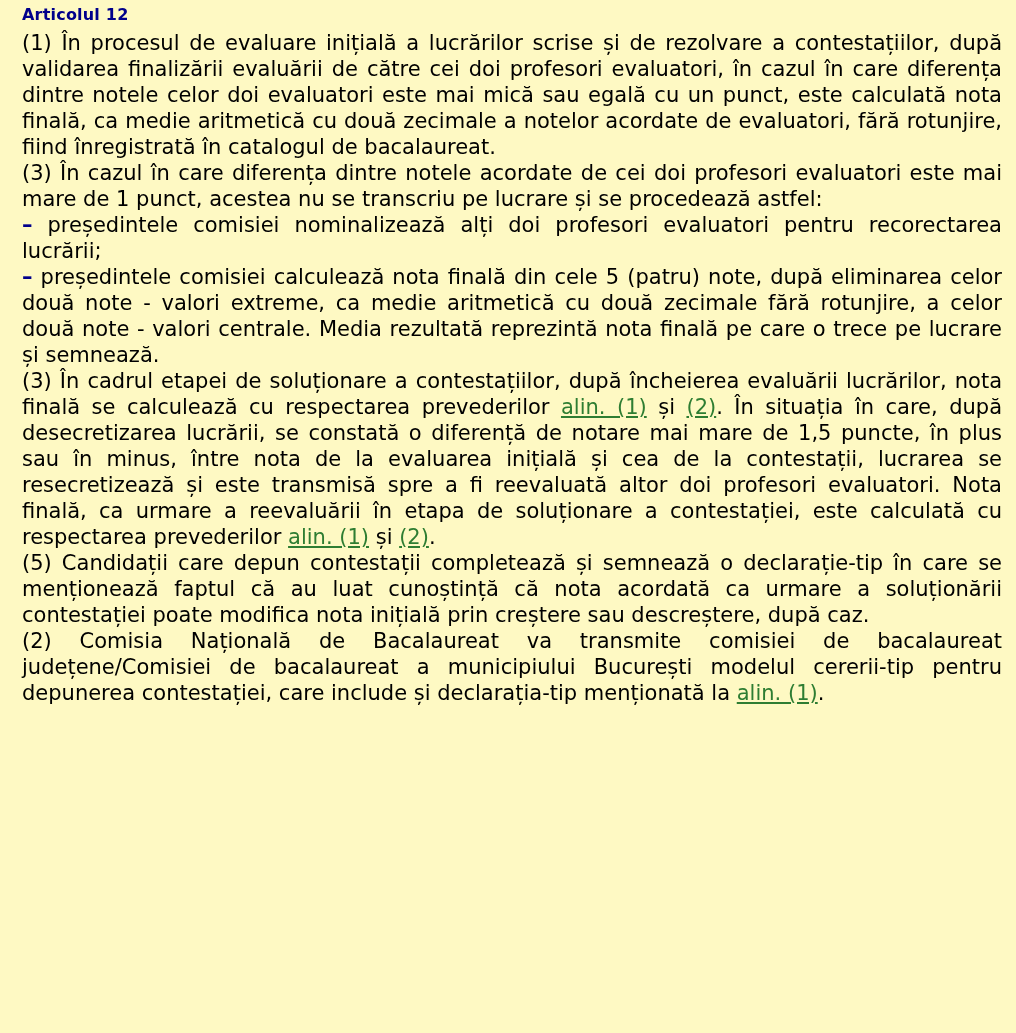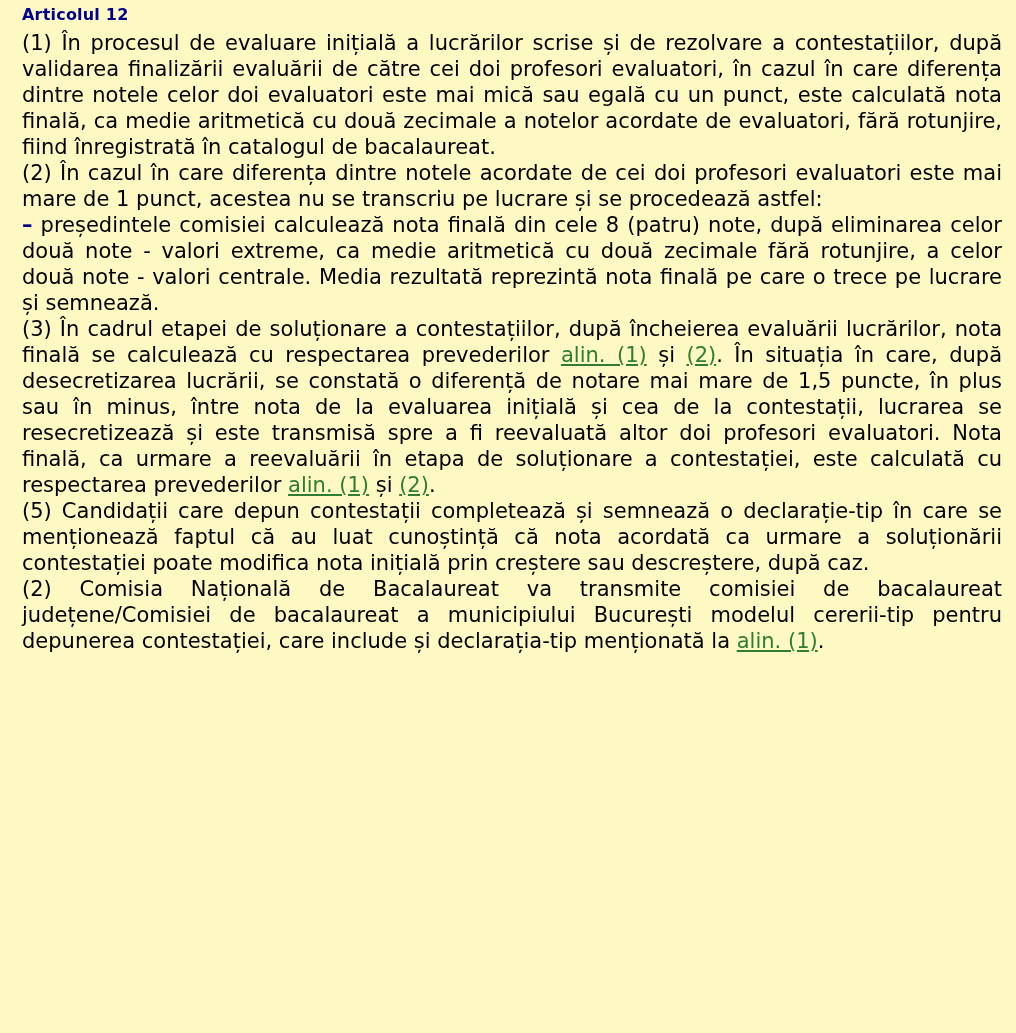--- a/index.html
+++ b/index.html
@@ -42,18 +42,19 @@
     color: var(--bullet-color, #00008b);
     font-weight: bold;
   }
 </style>
 </head>
 <body>
 
 <main class="doc">
     <h3 class="article-title">Articolul 12</h3>
     <p class="para"><span>(1) În procesul de evaluare inițială a lucrărilor scrise și de rezolvare a contestațiilor, după validarea finalizării evaluării de către cei doi profesori evaluatori, în cazul în care diferența dintre notele celor doi evaluatori este mai mică sau egală cu un punct, este calculată nota finală, ca medie aritmetică cu două zecimale a notelor acordate de evaluatori, fără rotunjire, fiind înregistrată în catalogul de bacalaureat.</span></p>
-    <p class="para"><span>(2) În cazul în care diferența dintre notele acordate de cei doi profesori evaluatori este mai mare de 1 punct, acestea nu se transcriu pe lucrare și se procedează astfel:</span></p>
-    <p class="para"><span class="bullet-dash">–</span><span> președintele comisiei calculează nota finală din cele 8 (patru) note, după eliminarea celor două note - valori extreme, ca medie aritmetică cu două zecimale fără rotunjire, a celor două note - valori centrale. Media rezultată reprezintă nota finală pe care o trece pe lucrare și semnează.</span></p>
+    <p class="para"><span>(3) În cazul în care diferența dintre notele acordate de cei doi profesori evaluatori este mai mare de 1 punct, acestea nu se transcriu pe lucrare și se procedează astfel:</span></p>
+    <p class="para"><span class="bullet-dash">–</span><span> președintele comisiei nominalizează alți doi profesori evaluatori pentru recorectarea lucrării;</span></p>
+    <p class="para"><span class="bullet-dash">–</span><span> președintele comisiei calculează nota finală din cele 5 (patru) note, după eliminarea celor două note - valori extreme, ca medie aritmetică cu două zecimale fără rotunjire, a celor două note - valori centrale. Media rezultată reprezintă nota finală pe care o trece pe lucrare și semnează.</span></p>
     <p class="para"><span>(3) În cadrul etapei de soluționare a contestațiilor, după încheierea evaluării lucrărilor, nota finală se calculează cu respectarea prevederilor </span><a class="ref-link" href="#">alin. (1)</a><span> și </span><a class="ref-link" href="#">(2)</a><span>. În situația în care, după desecretizarea lucrării, se constată o diferență de notare mai mare de 1,5 puncte, în plus sau în minus, între nota de la evaluarea inițială și cea de la contestații, lucrarea se resecretizează și este transmisă spre a fi reevaluată altor doi profesori evaluatori. Nota finală, ca urmare a reevaluării în etapa de soluționare a contestației, este calculată cu respectarea prevederilor </span><a class="ref-link" href="#">alin. (1)</a><span> și </span><a class="ref-link" href="#">(2)</a><span>.</span></p>
     <p class="para"><span>(5) Candidații care depun contestații completează și semnează o declarație-tip în care se menționează faptul că au luat cunoștință că nota acordată ca urmare a soluționării contestației poate modifica nota inițială prin creștere sau descreștere, după caz.</span></p>
     <p class="para"><span>(2) Comisia Națională de Bacalaureat va transmite comisiei de bacalaureat județene/Comisiei de bacalaureat a municipiului București modelul cererii-tip pentru depunerea contestației, care include și declarația-tip menționată la </span><a class="ref-link" href="#">alin. (1)</a><span>.</span></p>
   </main>
 
 </body></html>

